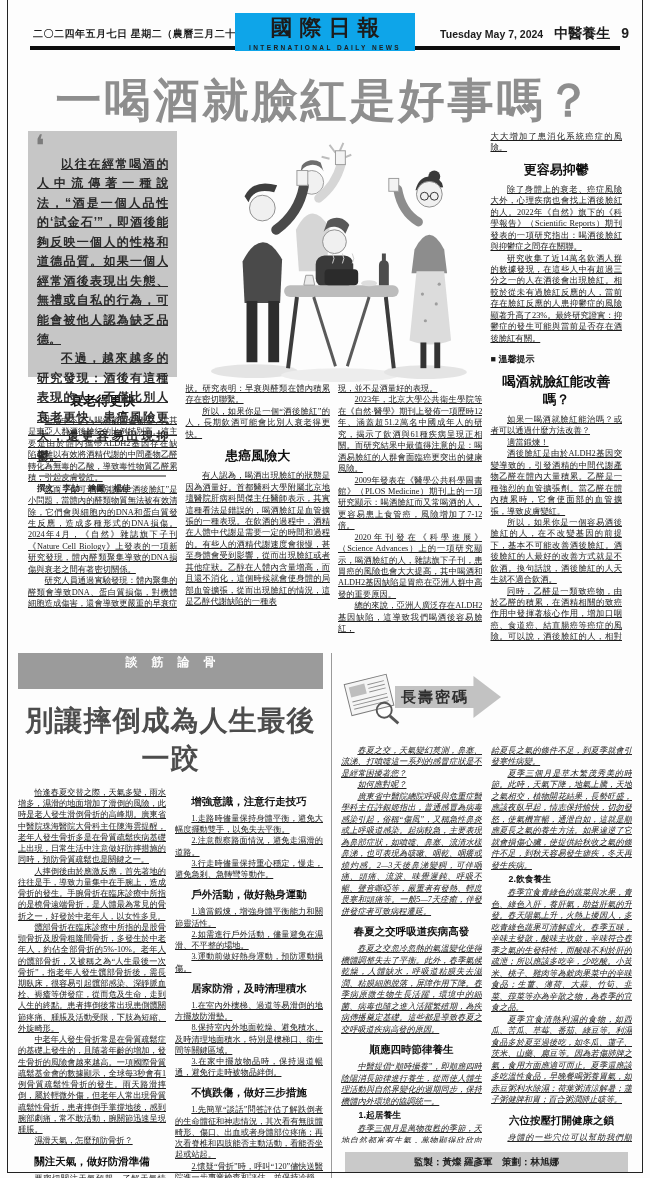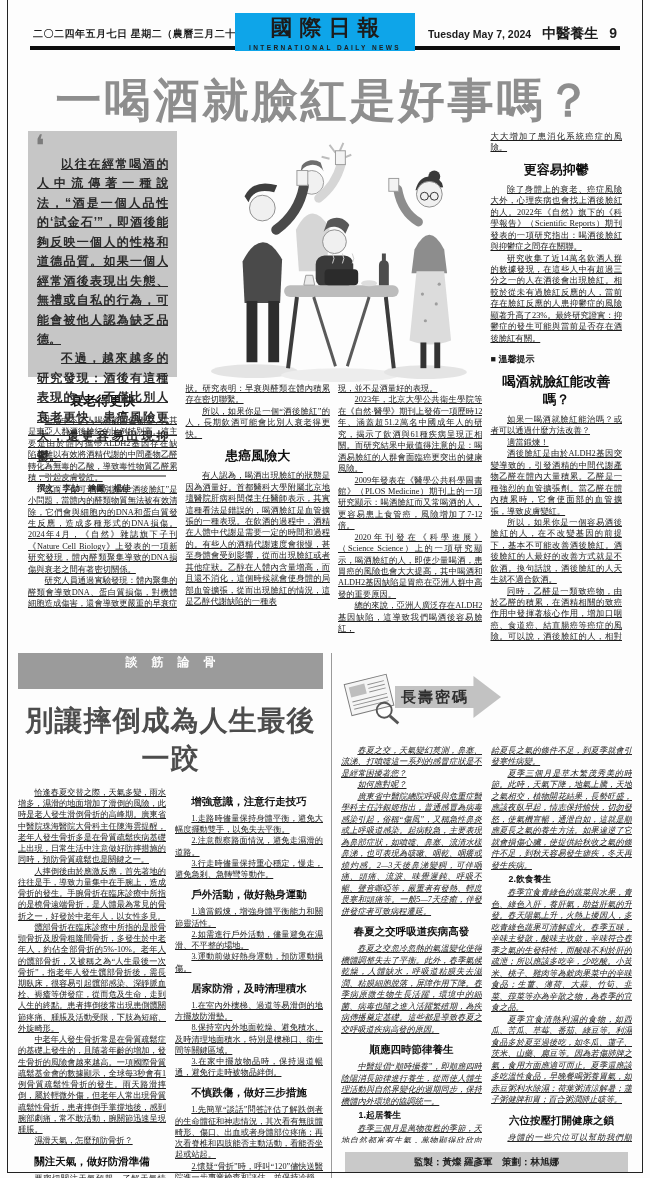--- a/index.html
+++ b/index.html
@@ -5,21 +5,21 @@
   html,body{margin:0;padding:0;background:#e9e9e9;}
   .page{position:relative;width:650px;height:1178px;background:#fdfdfd;margin:0 auto;overflow:hidden;
         font-family:"Liberation Serif",serif;color:#1c1c1c;}
   .frame{position:absolute;left:7px;right:7px;top:0;bottom:5px;border-left:1px solid #222;
          border-right:1px solid #222;border-bottom:1px solid #222;pointer-events:none;}
   
   .hdr{position:relative;height:62px;}
   .hdr-rule{position:absolute;left:30px;right:30px;top:46px;height:3.5px;background:#0e0e0e;}
   .date-cn{position:absolute;left:33px;top:27px;font-family:"Liberation Sans",sans-serif;
            font-weight:bold;font-size:10px;letter-spacing:.5px;}
-  .hdr-right{position:absolute;right:33px;top:25px;display:flex;align-items:baseline;gap:11px;}
+  .hdr-right{position:absolute;right:21px;top:25px;display:flex;align-items:baseline;gap:11px;}
   .date-en{font-family:"Liberation Sans",sans-serif;font-weight:bold;font-size:10.5px;}
   .section-name{font-family:"Liberation Sans",sans-serif;font-weight:bold;font-size:14px;}
   .page-no{font-family:"Liberation Sans",sans-serif;font-weight:bold;font-size:14px;}
   .masthead{position:absolute;left:50%;transform:translateX(-50%);top:13px;background:#0ea5e9;
             padding:0 14px;text-align:center;z-index:2;}
   .mh-cn{font-size:22px;font-weight:bold;letter-spacing:7px;text-indent:7px;}
   .mh-en{font-family:"Liberation Sans",sans-serif;font-size:6.5px;font-weight:bold;letter-spacing:2.4px;margin-top:1px;}
   
   .main-headline{margin:15px 0 8px;text-align:center;font-family:"Liberation Sans",sans-serif;
                  font-weight:bold;font-size:46px;line-height:1;color:#8e8e8e;letter-spacing:3px;}
@@ -192,21 +192,21 @@
         <div class="colblocks">
             <div class="para no-indent">狀。研究表明：早衰與醛類在體內積累存在密切聯繫。</div>
             <div class="para">所以，如果你是一個“酒後臉紅”的人，長期飲酒可能會比別人衰老得更快。</div>
             <div class="h-center">患癌風險大</div>
             <div class="para">有人認為，喝酒出現臉紅的狀態是因為酒量好。首都醫科大學附屬北京地壇醫院肝病科閆傑主任醫師表示，其實這種看法是錯誤的，喝酒臉紅是血管擴張的一種表現。在飲酒的過程中，酒精在人體中代謝是需要一定的時間和過程的。有些人的酒精代謝速度會很慢，甚至身體會受到影響，從而出現臉紅或者其他症狀。乙醇在人體內含量增高，而且還不消化，這個時候就會使身體的局部血管擴張，從而出現臉紅的情況，這是乙醇代謝缺陷的一種表</div>
           </div>
         <div class="colblocks">
             <div class="para no-indent">現，並不是酒量好的表現。</div>
             <div class="para">2023年，北京大學公共衛生學院等在《自然·醫學》期刊上發佈一項歷時12年、涵蓋超51.2萬名中國成年人的研究，揭示了飲酒與61種疾病呈現正相關。而研究結果中最值得注意的是：喝酒易臉紅的人群會面臨癌更突出的健康風險。</div>
             <div class="para">2009年發表在《醫學公共科學圖書館》（PLOS Medicine）期刊上的一項研究顯示：喝酒臉紅而又常喝酒的人，更容易患上食管癌，風險增加了7-12倍。</div>
-            <div class="para">2020年刊發在《科學進展》（Science Science）上的一項研究顯示，喝酒臉紅的人，即使少量喝酒，患胃癌的風險也會大大提高，其中喝酒和ALDH2基因缺陷是胃癌在亞洲人群中高發的重要原因。</div>
+            <div class="para">2020年刊發在《科學進展》（Science Advances）上的一項研究顯示，喝酒臉紅的人，雜誌旗下子刊，患胃癌的風險也會大大提高，其中喝酒和ALDH2基因缺陷是胃癌在亞洲人群中高發的重要原因。</div>
             <div class="para">總的來說，亞洲人廣泛存在ALDH2基因缺陷，這導致我們喝酒後容易臉紅，</div>
           </div>
       </div>
     </div>
 
     <div class="mcol4 colblocks">
         <div class="para no-indent">大大增加了患消化系統癌症的風險。</div>
         <div class="h-center">更容易抑鬱</div>
         <div class="para">除了身體上的衰老、癌症風險大外，心理疾病也會找上酒後臉紅的人。2022年《自然》旗下的《科學報告》（Scientific Reports）期刊發表的一項研究指出：喝酒後臉紅與抑鬱症之間存在關聯。</div>
         <div class="para">研究收集了近14萬名飲酒人群的數據發現，在這些人中有超過三分之一的人在酒後會出現臉紅。相較於從未有過臉紅反應的人，當前存在臉紅反應的人患抑鬱症的風險顯著升高了23%。最終研究證實：抑鬱症的發生可能與當前是否存在酒後臉紅有關。</div>

